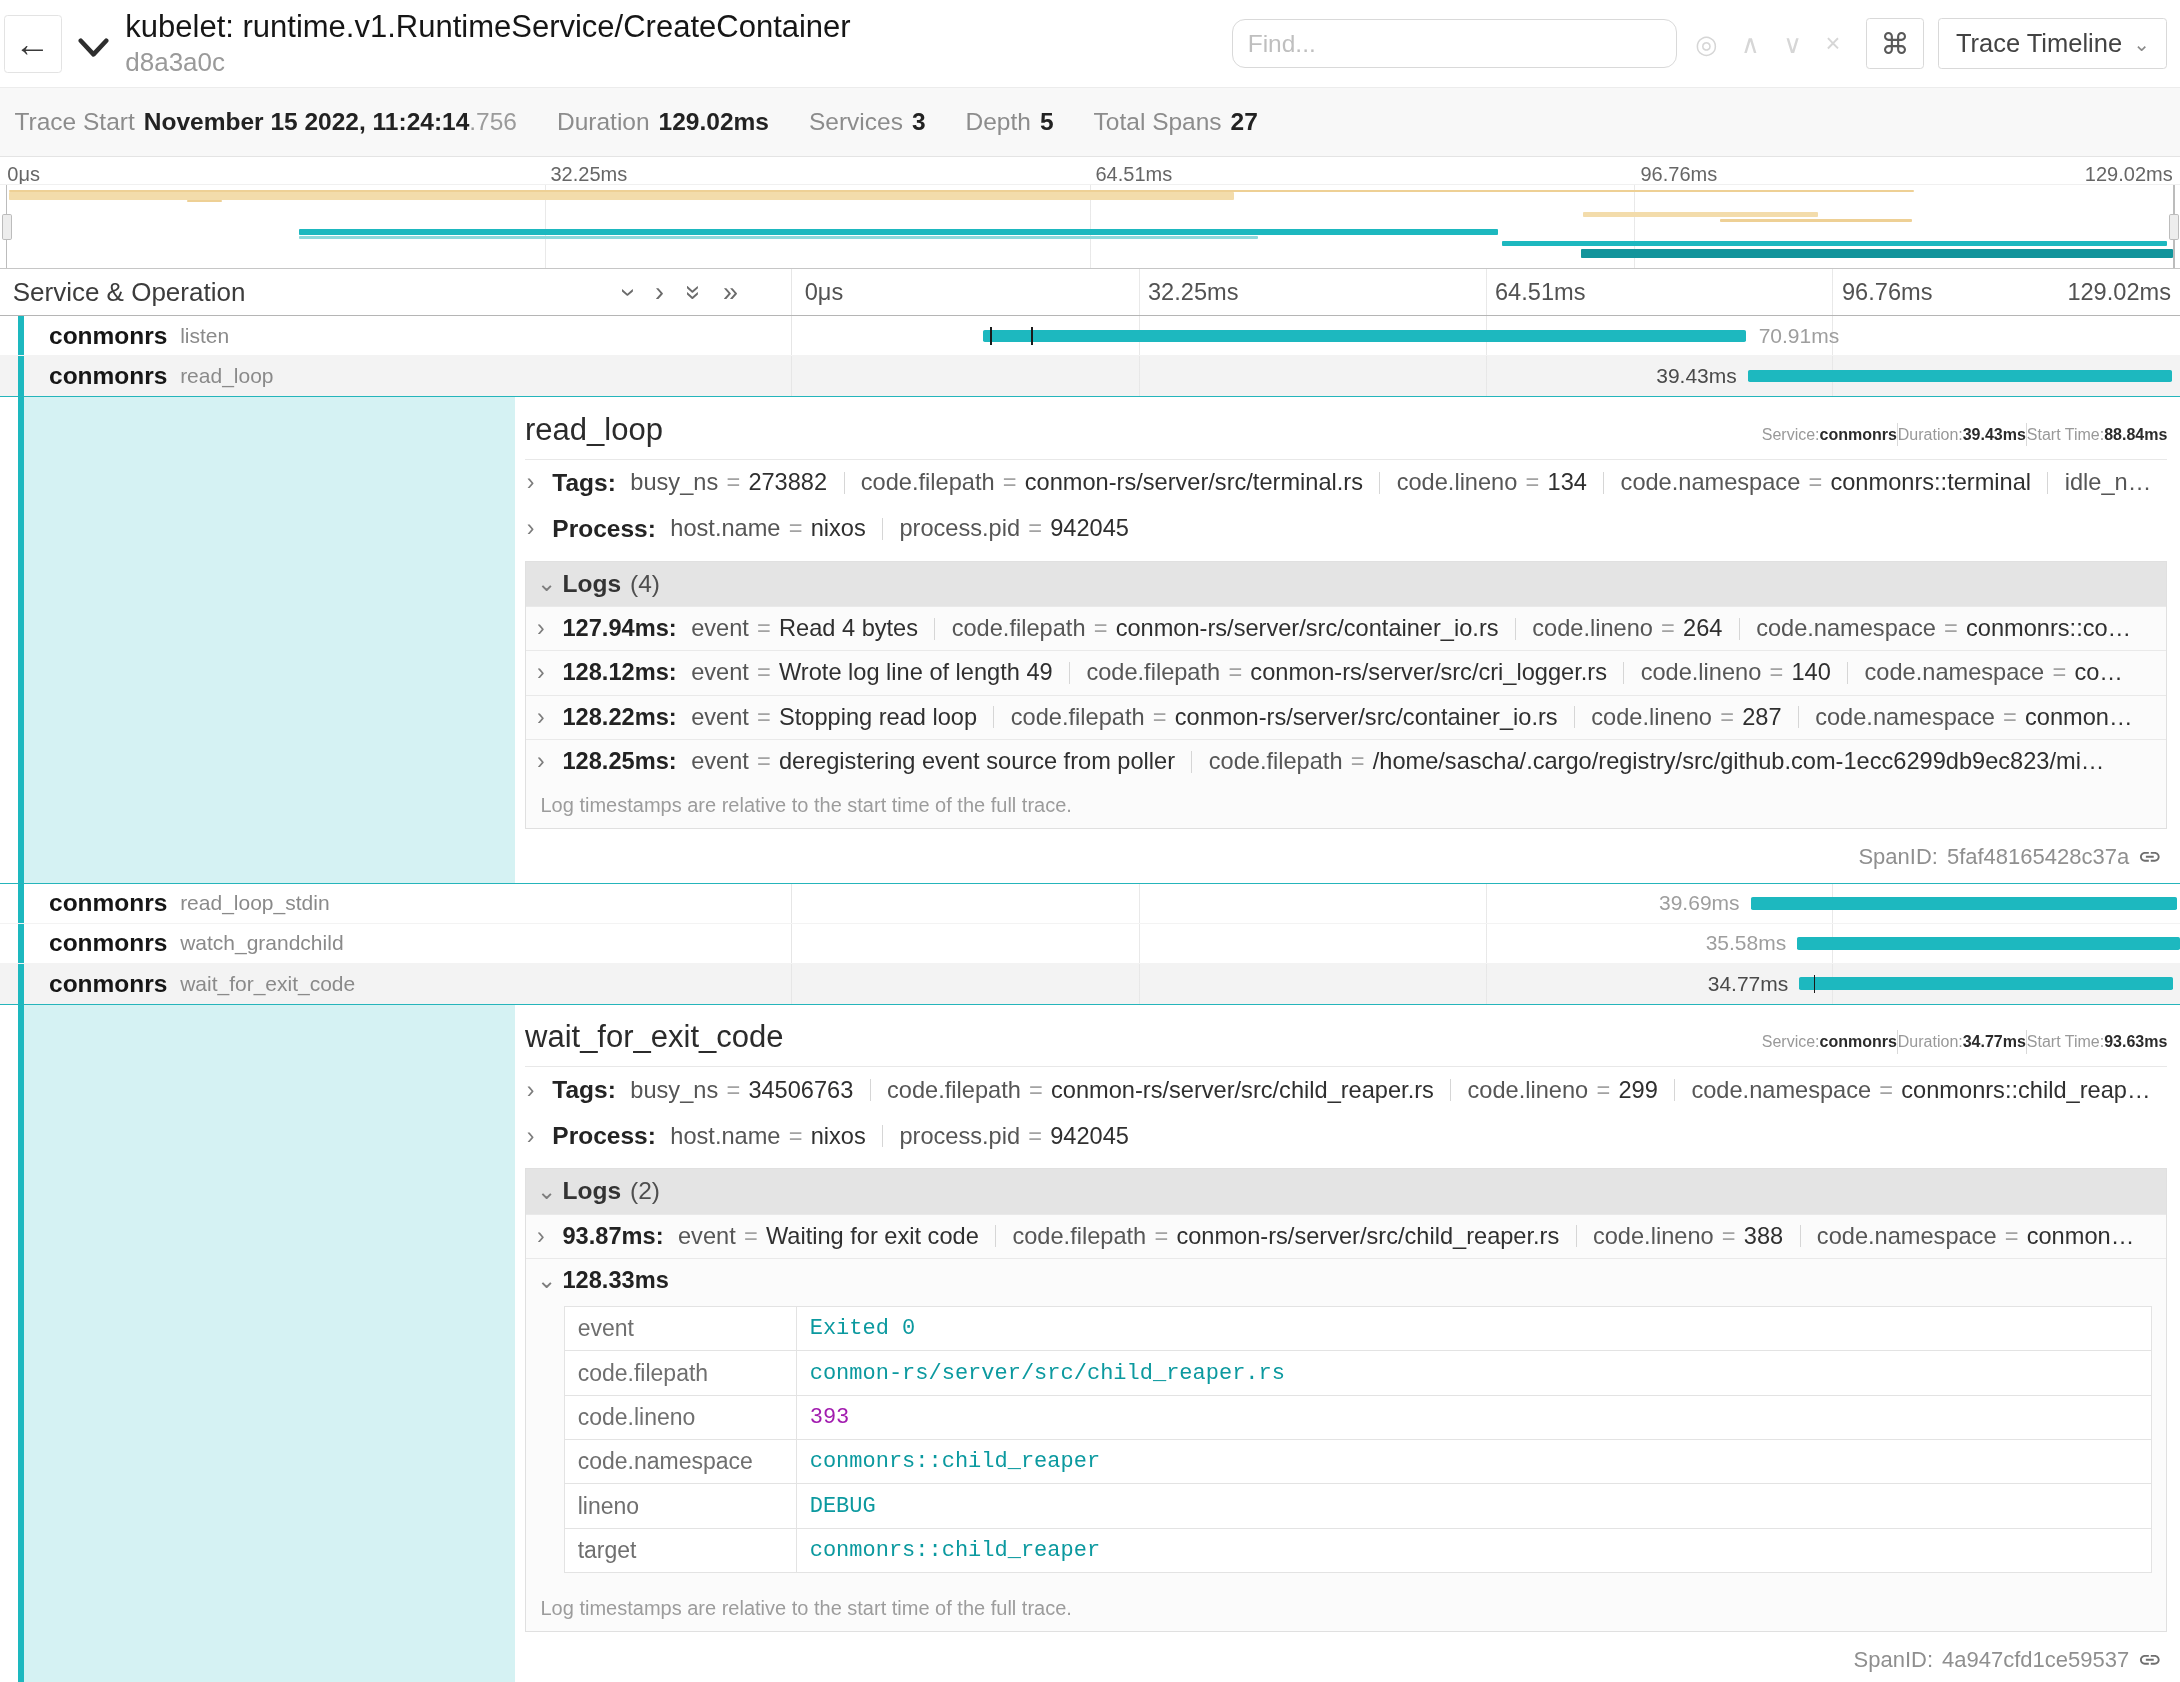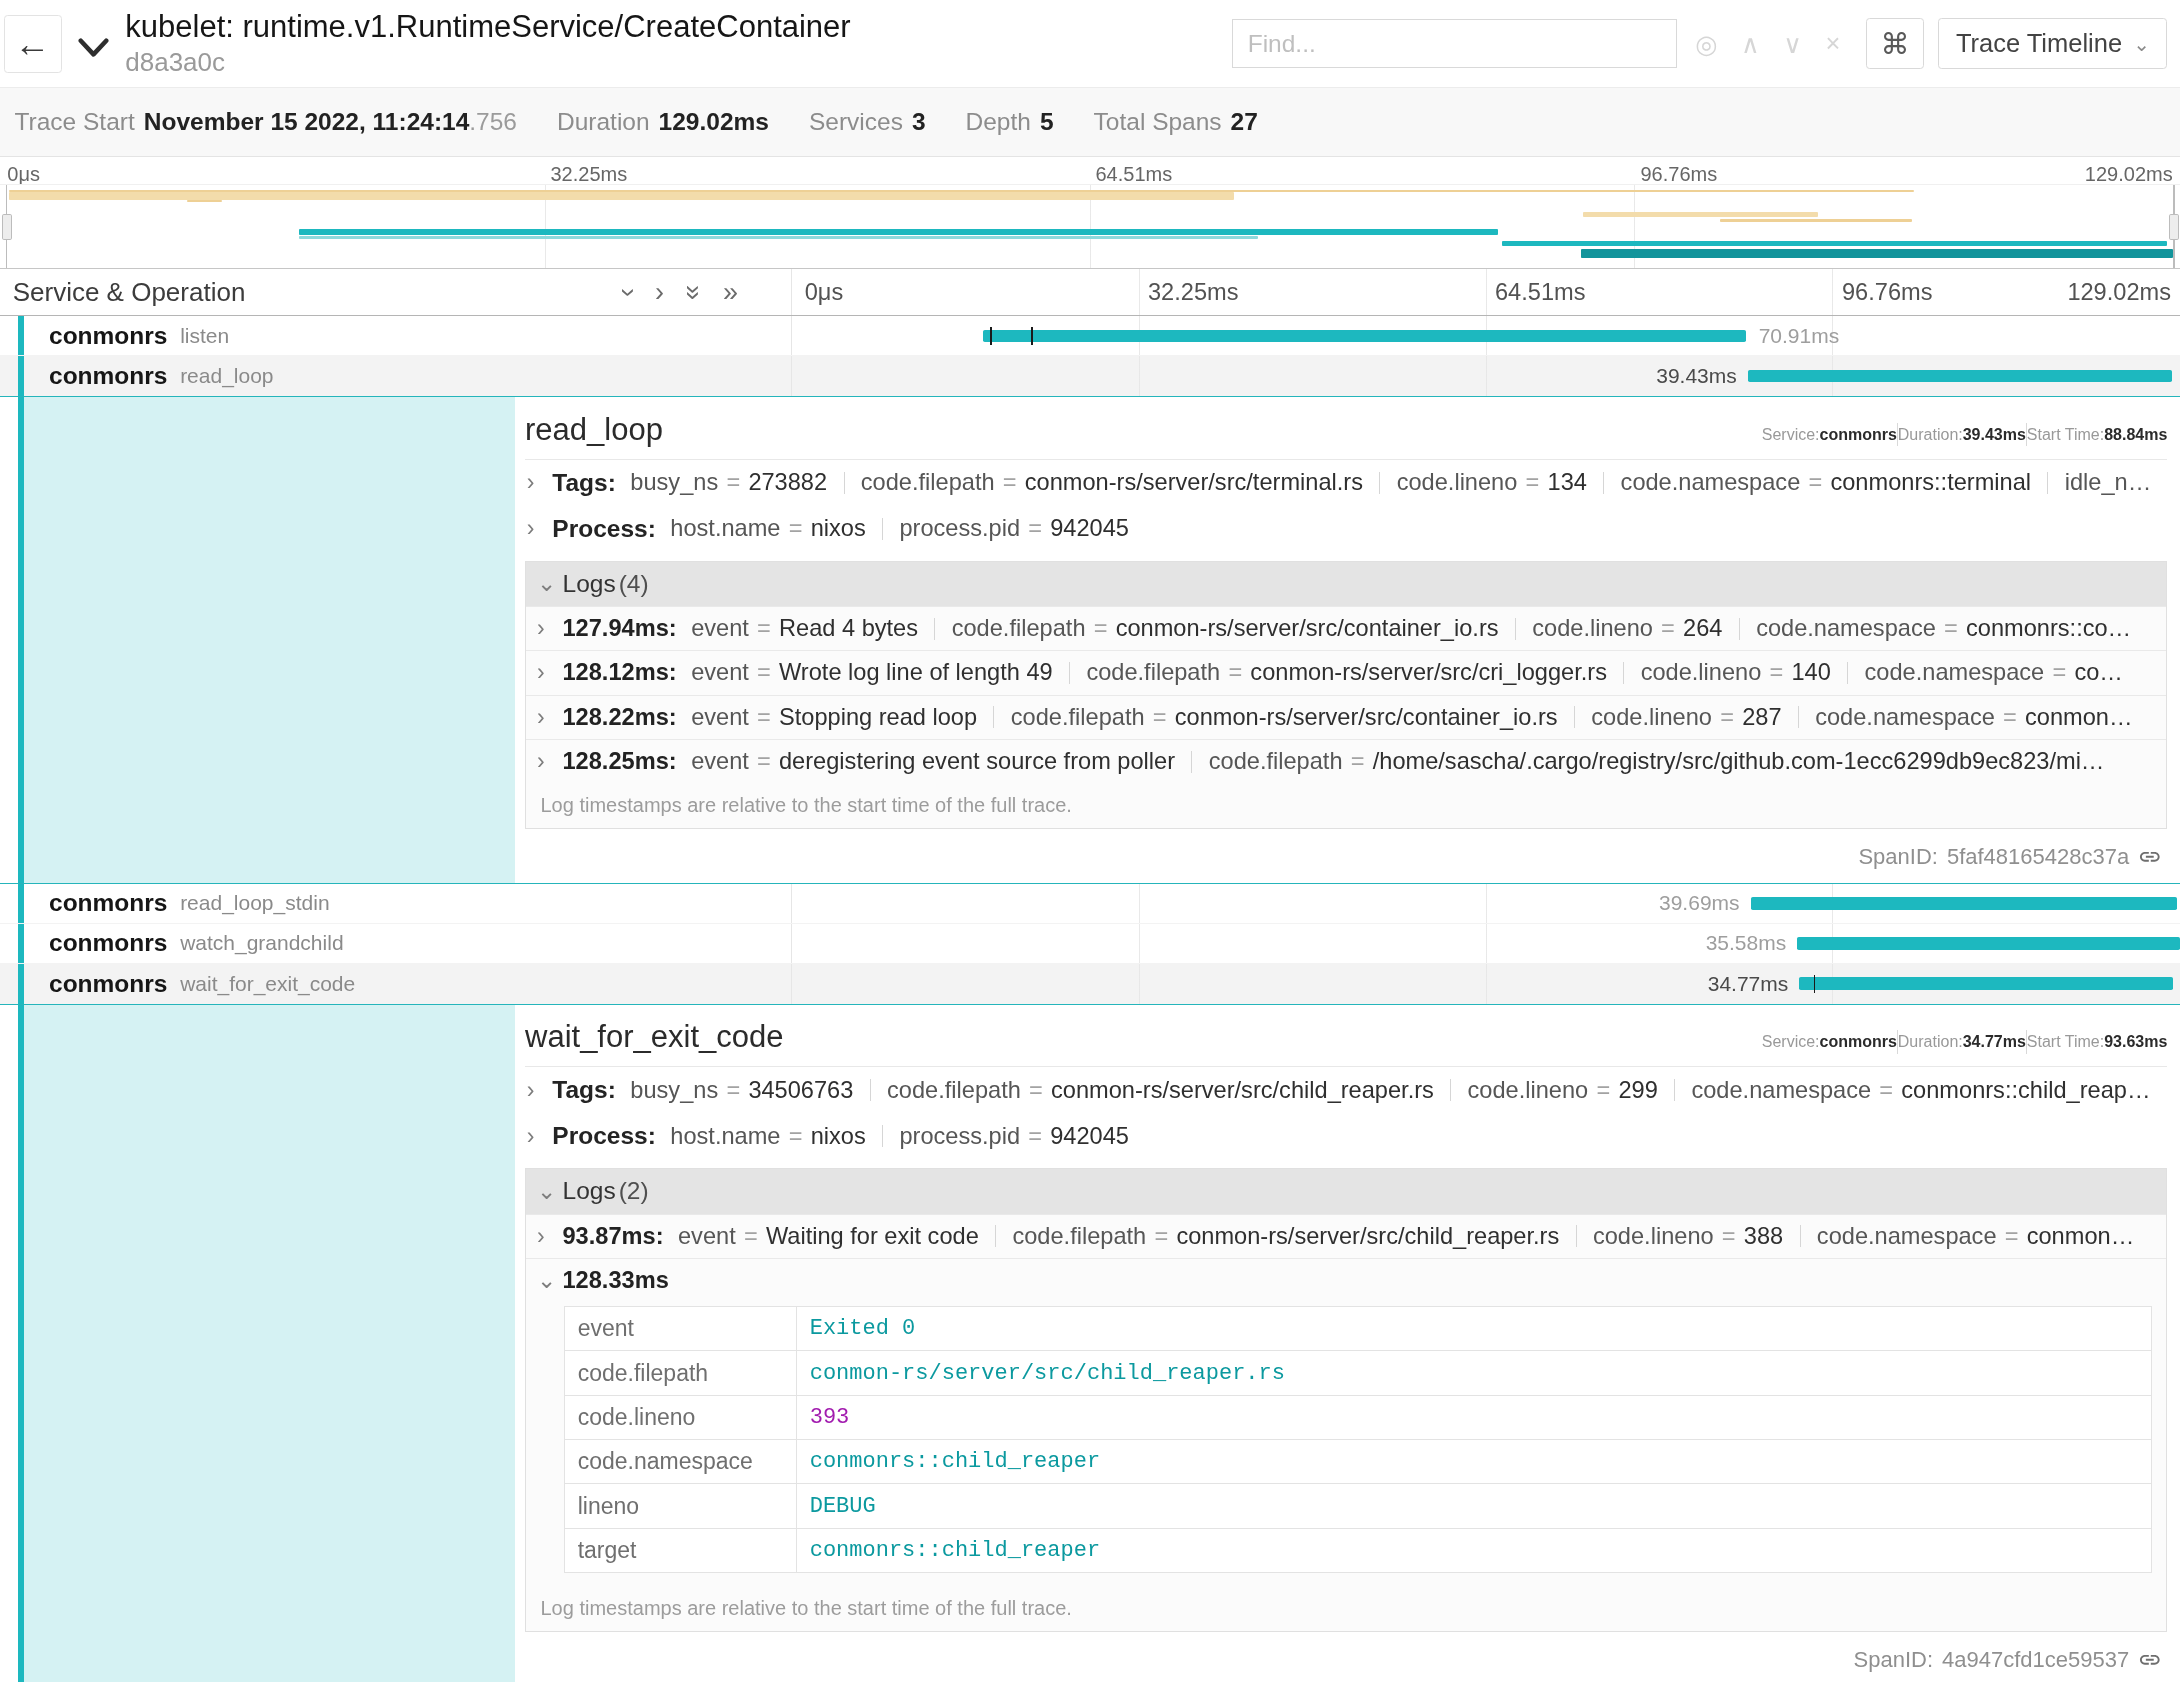--- a/index.html
+++ b/index.html
@@ -10,21 +10,21 @@
 
   
   .topbar{height:87px;display:flex;align-items:center;padding:0 12.7px 0 3.6px;background:#fff}
   .back-btn{width:58px;height:58px;border:0.9px solid #e3e3e3;border-radius:3.6px;background:#fff;
             display:flex;align-items:center;justify-content:center;font-size:36px;color:#3a3a3a;cursor:pointer}
   .hdr-chev{margin:12.7px 9px 0 16.4px}
   .title-block{margin-left:7.3px;line-height:1.1}
   .trace-title{font-size:31px;font-weight:400;color:#161616}
   .trace-id{font-size:26px;color:#9a9a9a;margin-top:3.6px}
   .spacer{flex:1}
-  .find-input{width:445px;height:49px;border:0.9px solid #d9d9d9;border-radius:0;padding:0 14.5px;
+  .find-input{width:445px;height:49px;border:0.9px solid #d9d9d9;border-radius:13px;padding:0 14.5px;
               font-size:24.5px;font-family:"Liberation Sans",sans-serif;color:#7f1d1d;outline:none}
   .find-input::placeholder{color:#bfbfbf}
   .f-ico{color:#d6d6d6;font-size:25.5px;margin-left:23.6px;user-select:none}
   .f-ico.first{margin-left:18px}
   .cmd-btn{margin-left:25.5px;width:58px;height:51px;border:0.9px solid #d9d9d9;border-radius:3.6px;background:#fff;
            font-size:29px;color:#595959;display:flex;align-items:center;justify-content:center;cursor:pointer}
   .view-btn{margin-left:14.5px;height:51px;border:0.9px solid #d9d9d9;border-radius:3.6px;background:#fff;
             font-size:25.5px;color:#434343;padding:0 16.4px;display:flex;align-items:center;gap:11px;cursor:pointer}
   .view-btn .vchev{font-size:20px;color:#8a8a8a}
 
@@ -90,21 +90,21 @@
   .kvlist{white-space:nowrap}
   .kv-k{color:#565656}
   .kv-eq{color:#a3a3a3;margin:0 8.2px}
   .kv-v{color:#2f2f2f}
   .kv-sep{display:inline-block;width:0.9px;height:22px;background:#d6d6d6;margin:0 16.4px;vertical-align:-3.6px}
   .kv-overflow{color:#565656}
   .kv-overflow:not(:empty)::before{content:'';display:inline-block;width:0.9px;height:22px;background:#d6d6d6;margin:0 16.4px;vertical-align:-3.6px}
 
   .logs{margin:9px 0 3.6px;border:0.9px solid #e0e0e0;background:#fbfbfb}
   .logs-head{display:flex;align-items:center;background:#e4e4e4;padding:8.2px 11px;font-size:24.5px;cursor:pointer}
-  .logs-title{font-weight:400;margin-right:3px}
+  .logs-title{font-weight:700;margin-right:9px}
   .logs-count{color:#4f4f4f}
   .log-row{display:flex;align-items:center;border-top:0.9px solid #e9e9e9;padding:8.2px 11px;font-size:23.6px;
            white-space:nowrap;overflow:hidden;cursor:pointer}
   .log-time{font-weight:700;margin-right:14.5px;color:#222}
   .log-xbody{padding:3.6px 14.5px 12.7px 38px;border-top:none}
   table.kvt{border-collapse:collapse;width:100%;background:#fff}
   .kvt td{border:0.9px solid #e3e3e3;padding:8.2px 12.7px;font-size:23px}
   .kvt .tk{width:232px;color:#6f6f6f}
   .kvt .tv{font-family:"Liberation Mono","DejaVu Sans Mono",monospace;font-size:22px}
   .log-note{font-size:20px;color:#9c9c9c;padding:11px 12.7px 11px 14.5px}

